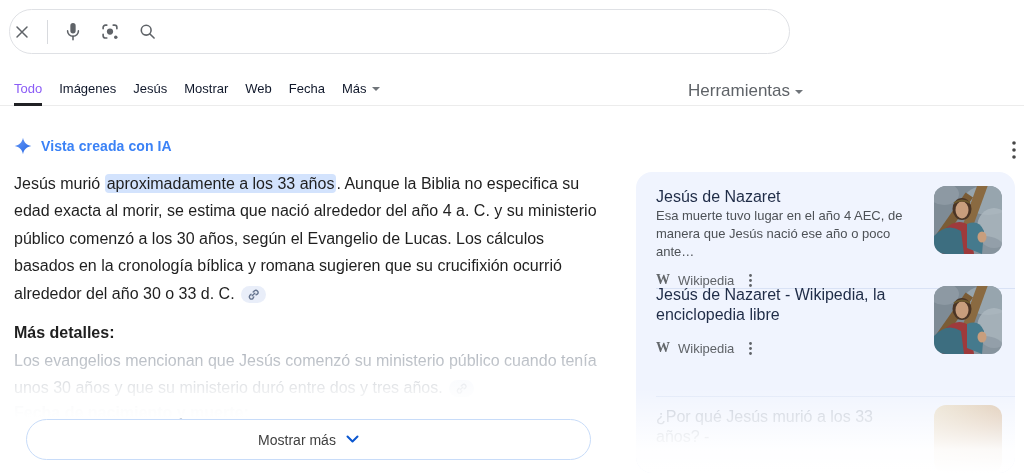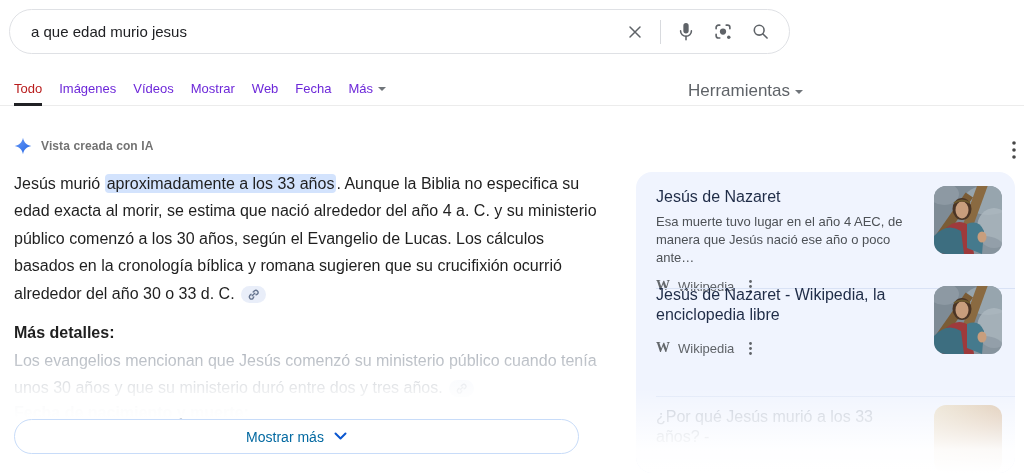--- a/index.html
+++ b/index.html
@@ -19,29 +19,29 @@
     display:flex; align-items:center;
   }
   .search-query{ margin-left:21px; font-size:15px; color:#202124; flex:1 1 auto; white-space:nowrap; overflow:hidden; }
   .search-icons{ display:flex; align-items:center; gap:13px; padding-right:17px; }
   .sicon{ width:24px; height:24px; display:flex; align-items:center; justify-content:center; cursor:pointer; }
   .sdivider{ width:1px; height:24px; background:#d8dade; }
 
   
   .tabbar{ position:absolute; left:0; top:74px; width:1024px; height:32px; border-bottom:1px solid #ececec; }
   .tabs{ display:flex; gap:17px; margin-left:14px; height:100%; align-items:flex-start; padding-top:7px; }
-  .tab{ position:relative; font-size:13px; color:#6d28d9; line-height:15px; padding-bottom:10px; cursor:pointer; white-space:nowrap; }
-  .tab.active{ color:#b91c1c; }
+  .tab{ position:relative; font-size:13px; color:#0f172a; line-height:15px; padding-bottom:10px; cursor:pointer; white-space:nowrap; }
+  .tab.active{ color:#8b5cf6; }
   .tab.active::after{ content:""; position:absolute; left:0; bottom:0; width:100%; height:3px; background:#202124; }
   .caret{ display:inline-block; width:0; height:0; border-left:4px solid transparent; border-right:4px solid transparent; border-top:4px solid #70757a; margin-left:5px; vertical-align:2px; }
   .tools{ position:absolute; left:688px; top:7px; font-size:17px; color:#5f6368; cursor:pointer; }
 
   
   .ai-badge{ position:absolute; left:14px; top:137px; display:flex; align-items:center; gap:9px; }
-  .ai-badge-label{ font-size:12px; font-weight:700; color:#737373; letter-spacing:.1px; }
+  .ai-badge-label{ font-size:14px; font-weight:700; color:#3b82f6; letter-spacing:.1px; }
   .overview-kebab{ position:absolute; left:1005px; top:140px; width:18px; height:20px; display:flex; align-items:center; justify-content:center; cursor:pointer; }
 
   
   .answer{ position:absolute; left:14px; top:170px; width:594px; font-size:16px; line-height:27.4px; color:#1f1f1f; }
   .hl{ background:#d3e3fd; border-radius:4px; padding:1px 2px; }
   .cite-chip{
     display:inline-flex; align-items:center; justify-content:center;
     width:25px; height:17px; background:#e9eef9; border-radius:9px;
     margin-left:6px; vertical-align:-2px; cursor:pointer;
   }
@@ -49,34 +49,34 @@
   .faded-body{ position:absolute; left:14px; top:347px; width:594px; font-size:16px; line-height:27.4px; color:#9aa1ab; }
   .faded-body .cite-chip{ opacity:.55; }
   .ghost-heading{ position:absolute; left:14px; top:404px; font-size:16px; font-weight:700; color:#ccd1da; }
   .left-fade{
     position:absolute; left:0; top:338px; width:622px; height:80px; pointer-events:none;
     background:linear-gradient(180deg, rgba(255,255,255,0) 0%, rgba(255,255,255,.85) 70%, #fff 100%);
   }
 
   
   .show-more{
-    position:absolute; left:14px; top:419px; width:565px; height:35px;
+    position:absolute; left:26px; top:419px; width:565px; height:41px;
     border:1px solid #c8dcf9; border-radius:21px; background:#fff;
     display:flex; align-items:center; justify-content:center; gap:10px;
-    color:#0369a1; font-size:14px; cursor:pointer;
+    color:#404040; font-size:14px; cursor:pointer;
   }
 
   
   .panel{
     position:absolute; left:636px; top:172px; width:379px; height:301px;
     background:#f0f4fe; border-radius:16px; overflow:hidden;
   }
   .card{ position:absolute; left:0; width:100%; cursor:pointer; }
   .card-title{ font-size:16px; line-height:20px; color:#1f2c47; }
-  .card-snippet{ font-size:13px; line-height:18px; color:#4d5156; margin-top:6px; }
+  .card-snippet{ font-size:13px; line-height:18px; color:#4d5156; }
   .source-row{ display:flex; align-items:center; gap:8px; margin-top:11px; }
   .wlogo{ font-family:"Liberation Serif","DejaVu Serif",serif; font-size:14px; font-weight:700; color:#63676b; }
   .source-name{ font-size:13px; color:#5f6368; }
   .mini-kebab{ margin-left:7px; display:flex; align-items:center; cursor:pointer; }
   .thumb{ position:absolute; right:13px; width:68px; height:68px; border-radius:12px; overflow:hidden; }
   .thumb svg{ display:block; }
   .card-divider{ position:absolute; left:20px; right:0; height:1px; background:#d9e2f5; }
   .ghost-card-title{ font-size:16px; line-height:20px; color:#c3cad6; }
   .thumb-warm{ position:absolute; right:13px; width:68px; height:68px; border-radius:12px;
     background:linear-gradient(135deg,#e4d2a8 0%,#c89a66 55%,#9c6f45 100%); opacity:.55; }
@@ -107,21 +107,20 @@
       <ellipse cx="28" cy="24" rx="6.5" ry="8.5" fill="#c89e7d"></ellipse>
       <path d="M20 17 Q28 12 36 17" stroke="#6d5a2e" stroke-width="2" fill="none"></path>
       <path d="M12 42 Q24 31 36 40 L40 68 L8 68 Z" fill="#9e3a3c"></path>
       <path d="M0 50 Q13 36 27 45 L30 68 L0 68 Z" fill="#3d6e80"></path>
       <path d="M33 38 Q45 33 50 45 L48 68 L33 62 Z" fill="#457a8d"></path>
       <ellipse cx="48" cy="51" rx="4.5" ry="5.5" fill="#c89e7d"></ellipse>
     </symbol>
   </svg>
 
   <div class="search-bar" role="search">
-    <div class="search-query">a que edad murio jesus</div>
     <div class="search-icons">
       <div class="sicon">
         <svg width="20" height="20" viewBox="0 0 24 24">
             <path d="M6 6 L18 18 M18 6 L6 18" stroke="#5f6368" stroke-width="1.8" stroke-linecap="round"></path>
           </svg>
       </div>
       <div class="sdivider"></div>
       <div class="sicon">
         <svg width="22" height="22" viewBox="0 0 24 24">
           <path d="M12 13.6a2.9 2.9 0 0 0 2.9-2.9V5.2a2.9 2.9 0 1 0-5.8 0v5.5A2.9 2.9 0 0 0 12 13.6z" fill="#5f6368"></path>
@@ -144,21 +143,21 @@
             <line x1="14.8" y1="14.8" x2="19.5" y2="19.5"></line>
         </svg>
       </div>
     </div>
   </div>
 
   <div class="tabbar">
     <div class="tabs">
       <div class="tab active">Todo</div>
       <div class="tab">Imágenes</div>
-      <div class="tab">Vídeos</div>
+      <div class="tab">Jesús</div>
       <div class="tab">Mostrar</div>
       <div class="tab">Web</div>
       <div class="tab">Fecha</div>
       <div class="tab"><span>Más</span><span class="caret"></span></div>
     </div>
     <div class="tools"><span>Herramientas</span><span class="caret"></span></div>
   </div>
 
   <div class="ai-badge">
     <span style="display:flex">

